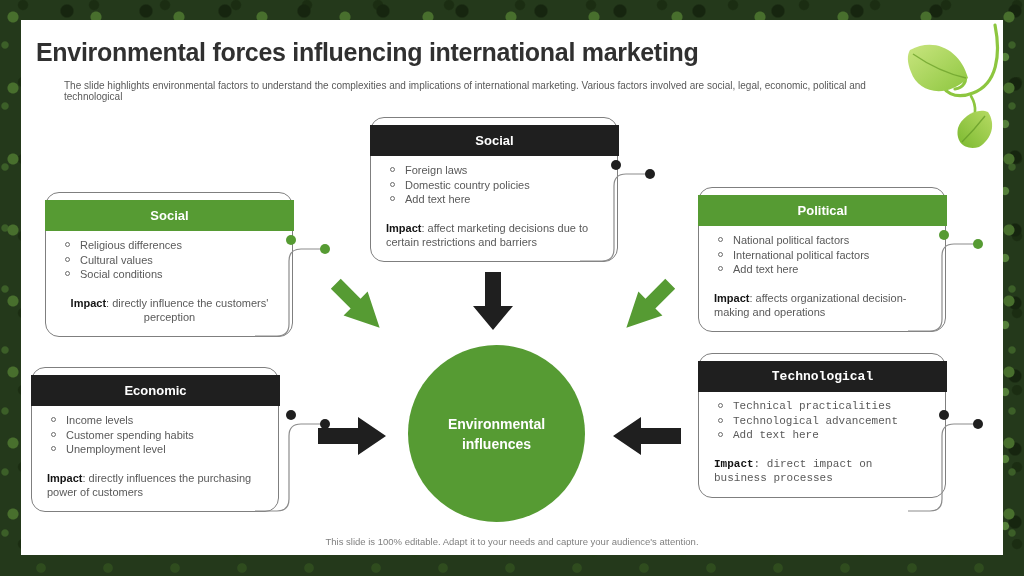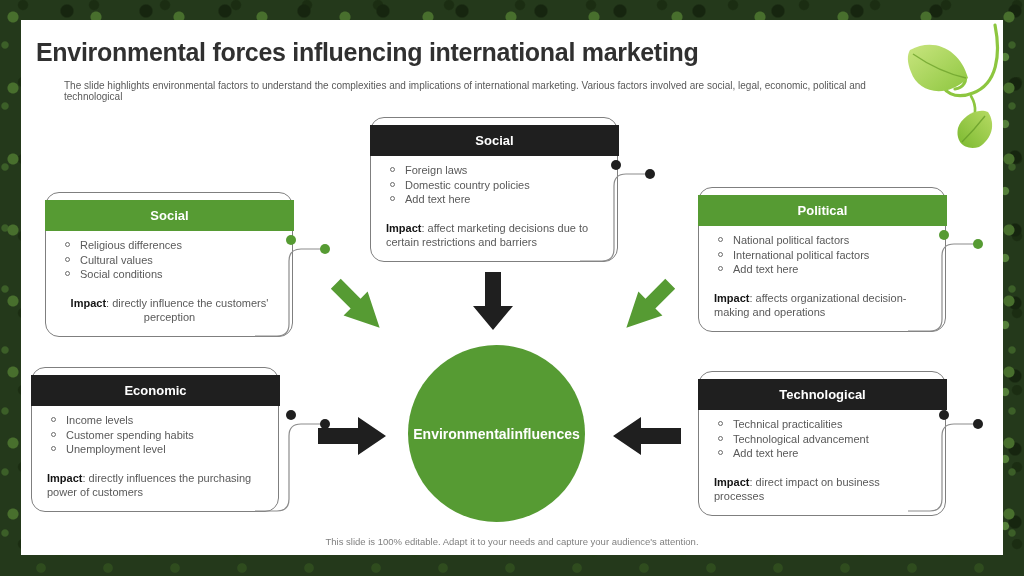--- a/index.html
+++ b/index.html
@@ -51,26 +51,26 @@
     flex:0 0 auto; width:5px; height:5px; border:1px solid #6b6b6b; border-radius:50%;
     margin:4px 10px 0 4px;
   }
   .impact { margin-top:14px; font-size:11px; color:#595959; line-height:14.5px; padding-right:6px; }
   .impact b { color:#141414; }
 
   .pos-social        { left:45px;  top:192px;text-align:center; }
   .pos-legal         { left:370px; top:117px; }
   .pos-political     { left:698px; top:187px; }
   .pos-economic      { left:31px;  top:367px; }
-  .pos-technological { left:698px; top:371px; }
+  .pos-technological { left:698px; top:353px;font-family:Liberation Mono, monospace; }
 
   .center-circle {
     position:absolute; left:408px; top:345px; width:177px; height:177px;
     background:#569b33; border-radius:50%;
-    display:flex; flex-direction:row; align-items:center; justify-content:center;
+    display:flex; flex-direction:column; align-items:center; justify-content:center;
     color:#fff; font-weight:bold; font-size:14px; line-height:20px; text-align:center;
   }
 
   .overlay { position:absolute; left:0; top:0; width:1024px; height:576px; pointer-events:none; }
 
   .footer {
     position:absolute; left:0; top:536px; width:1024px; text-align:center;
     font-size:9.5px; color:#808080;
   }
 

